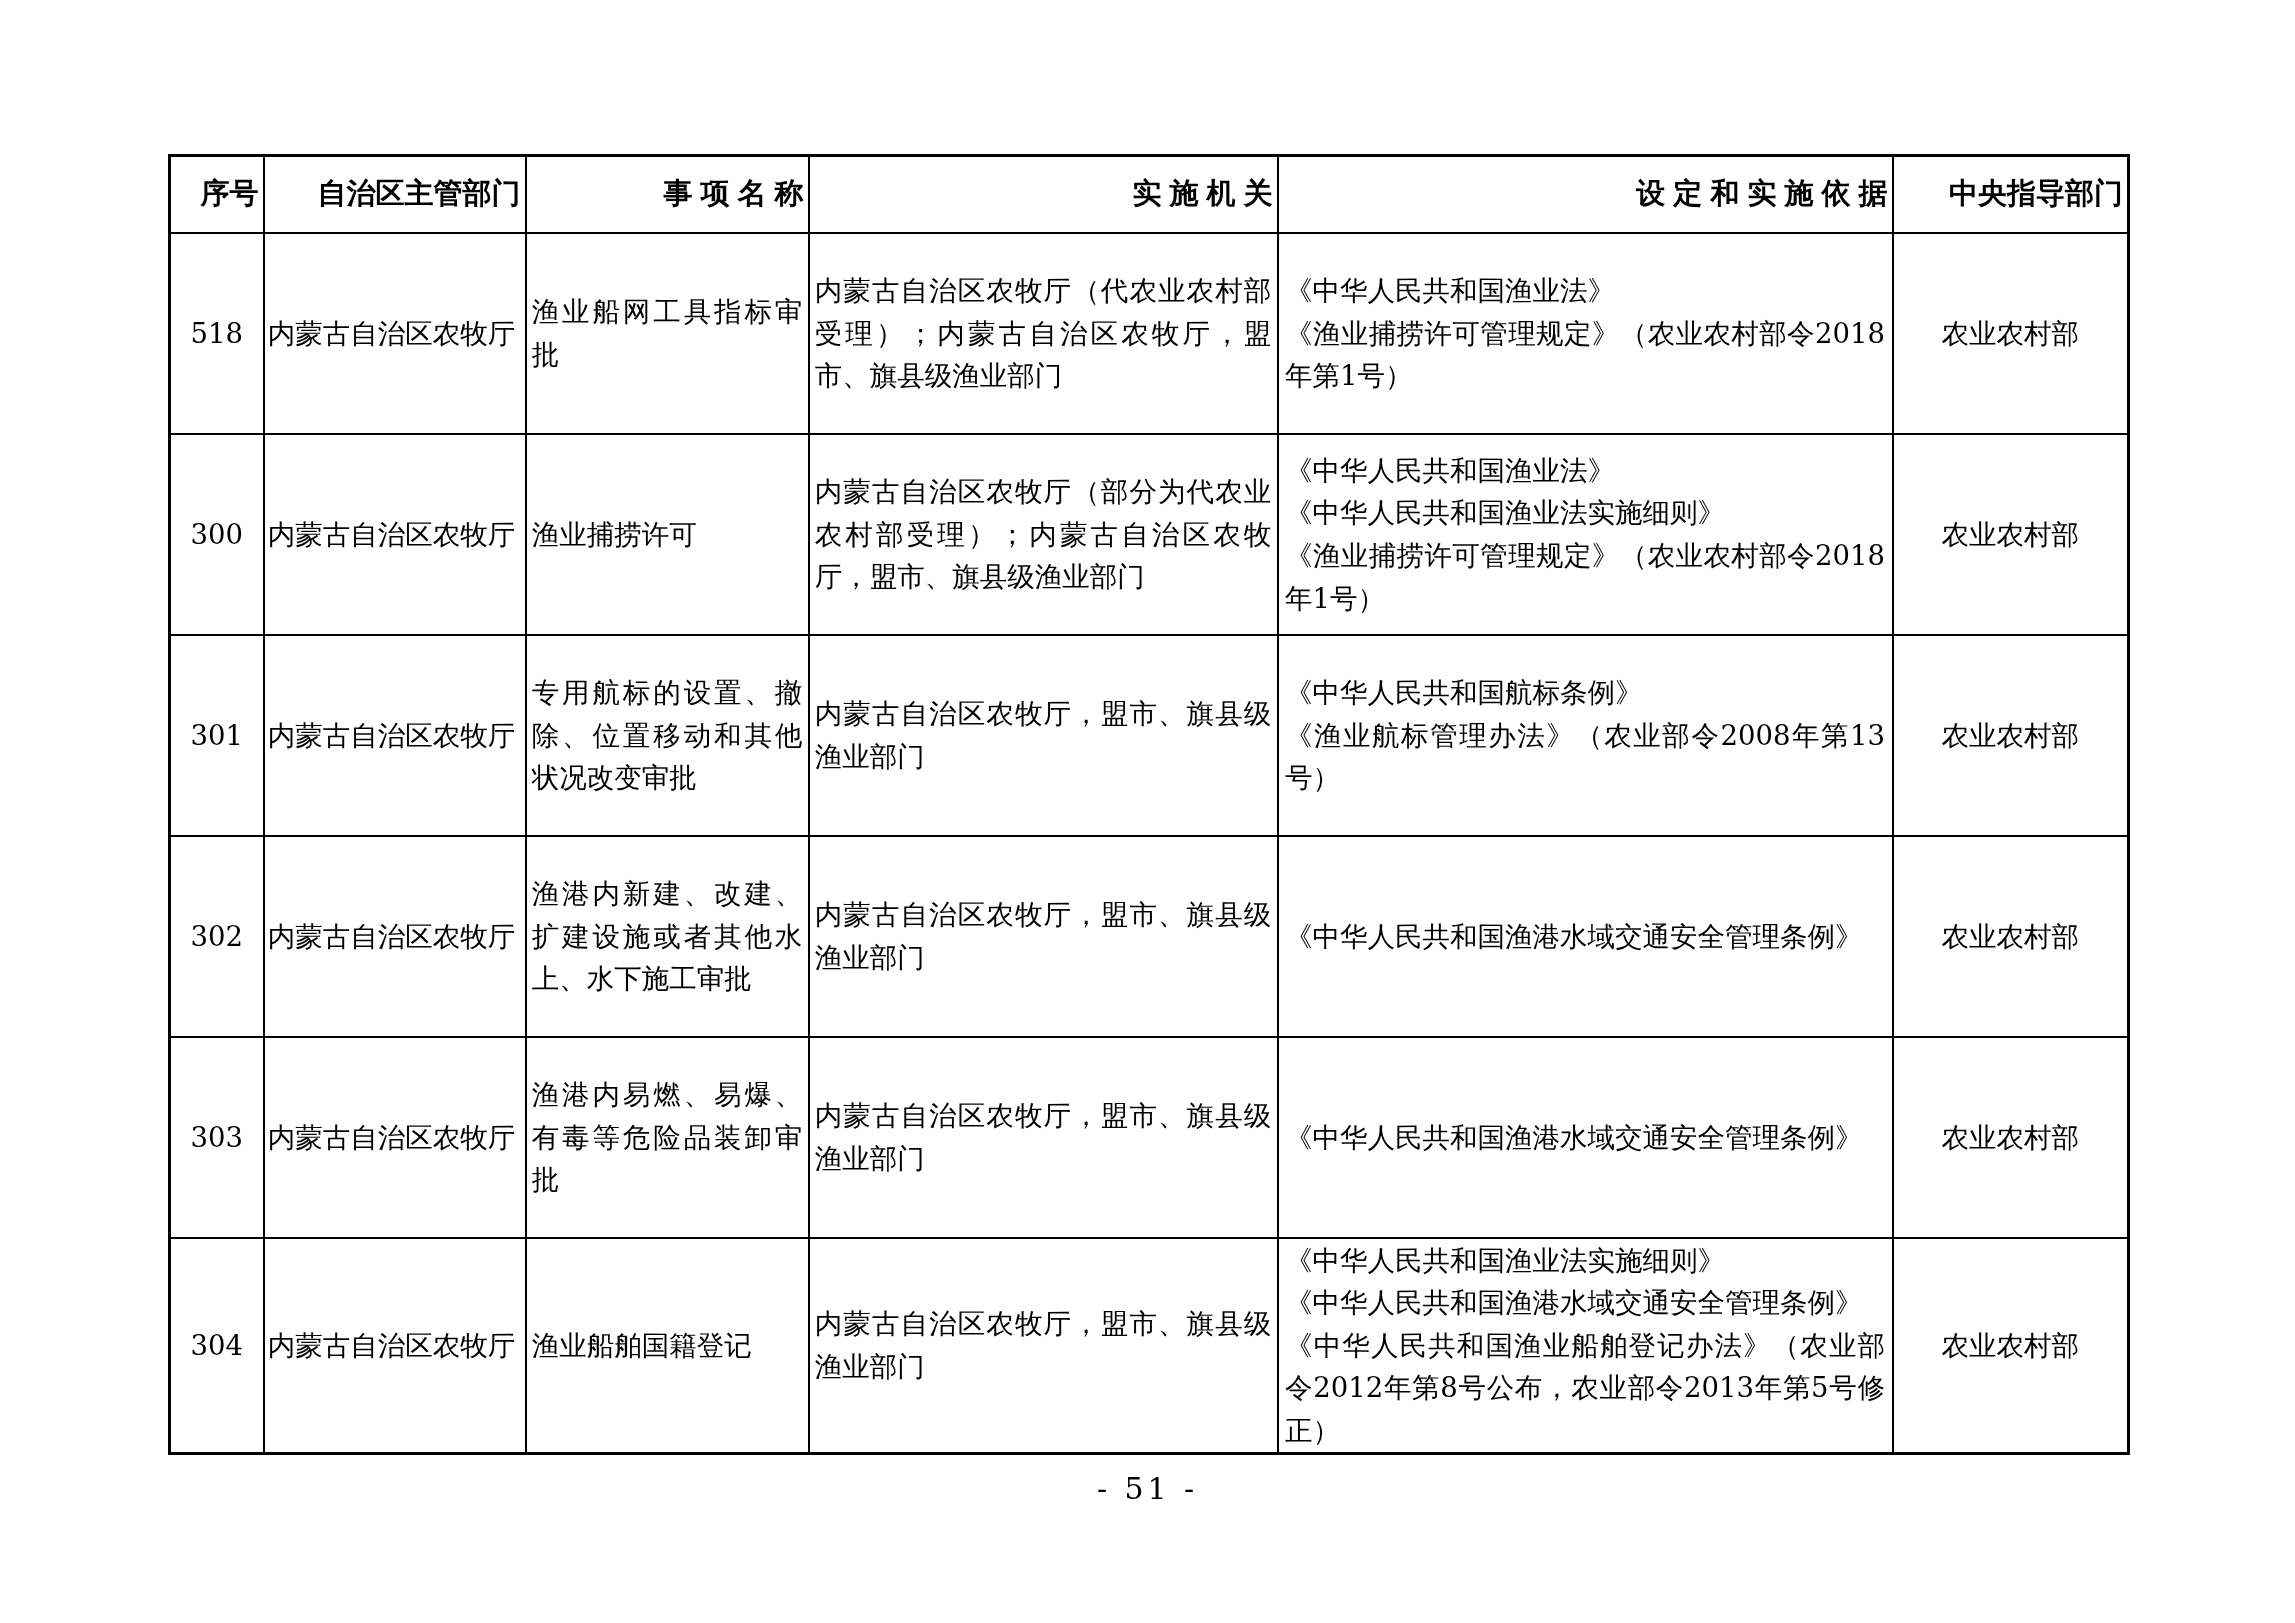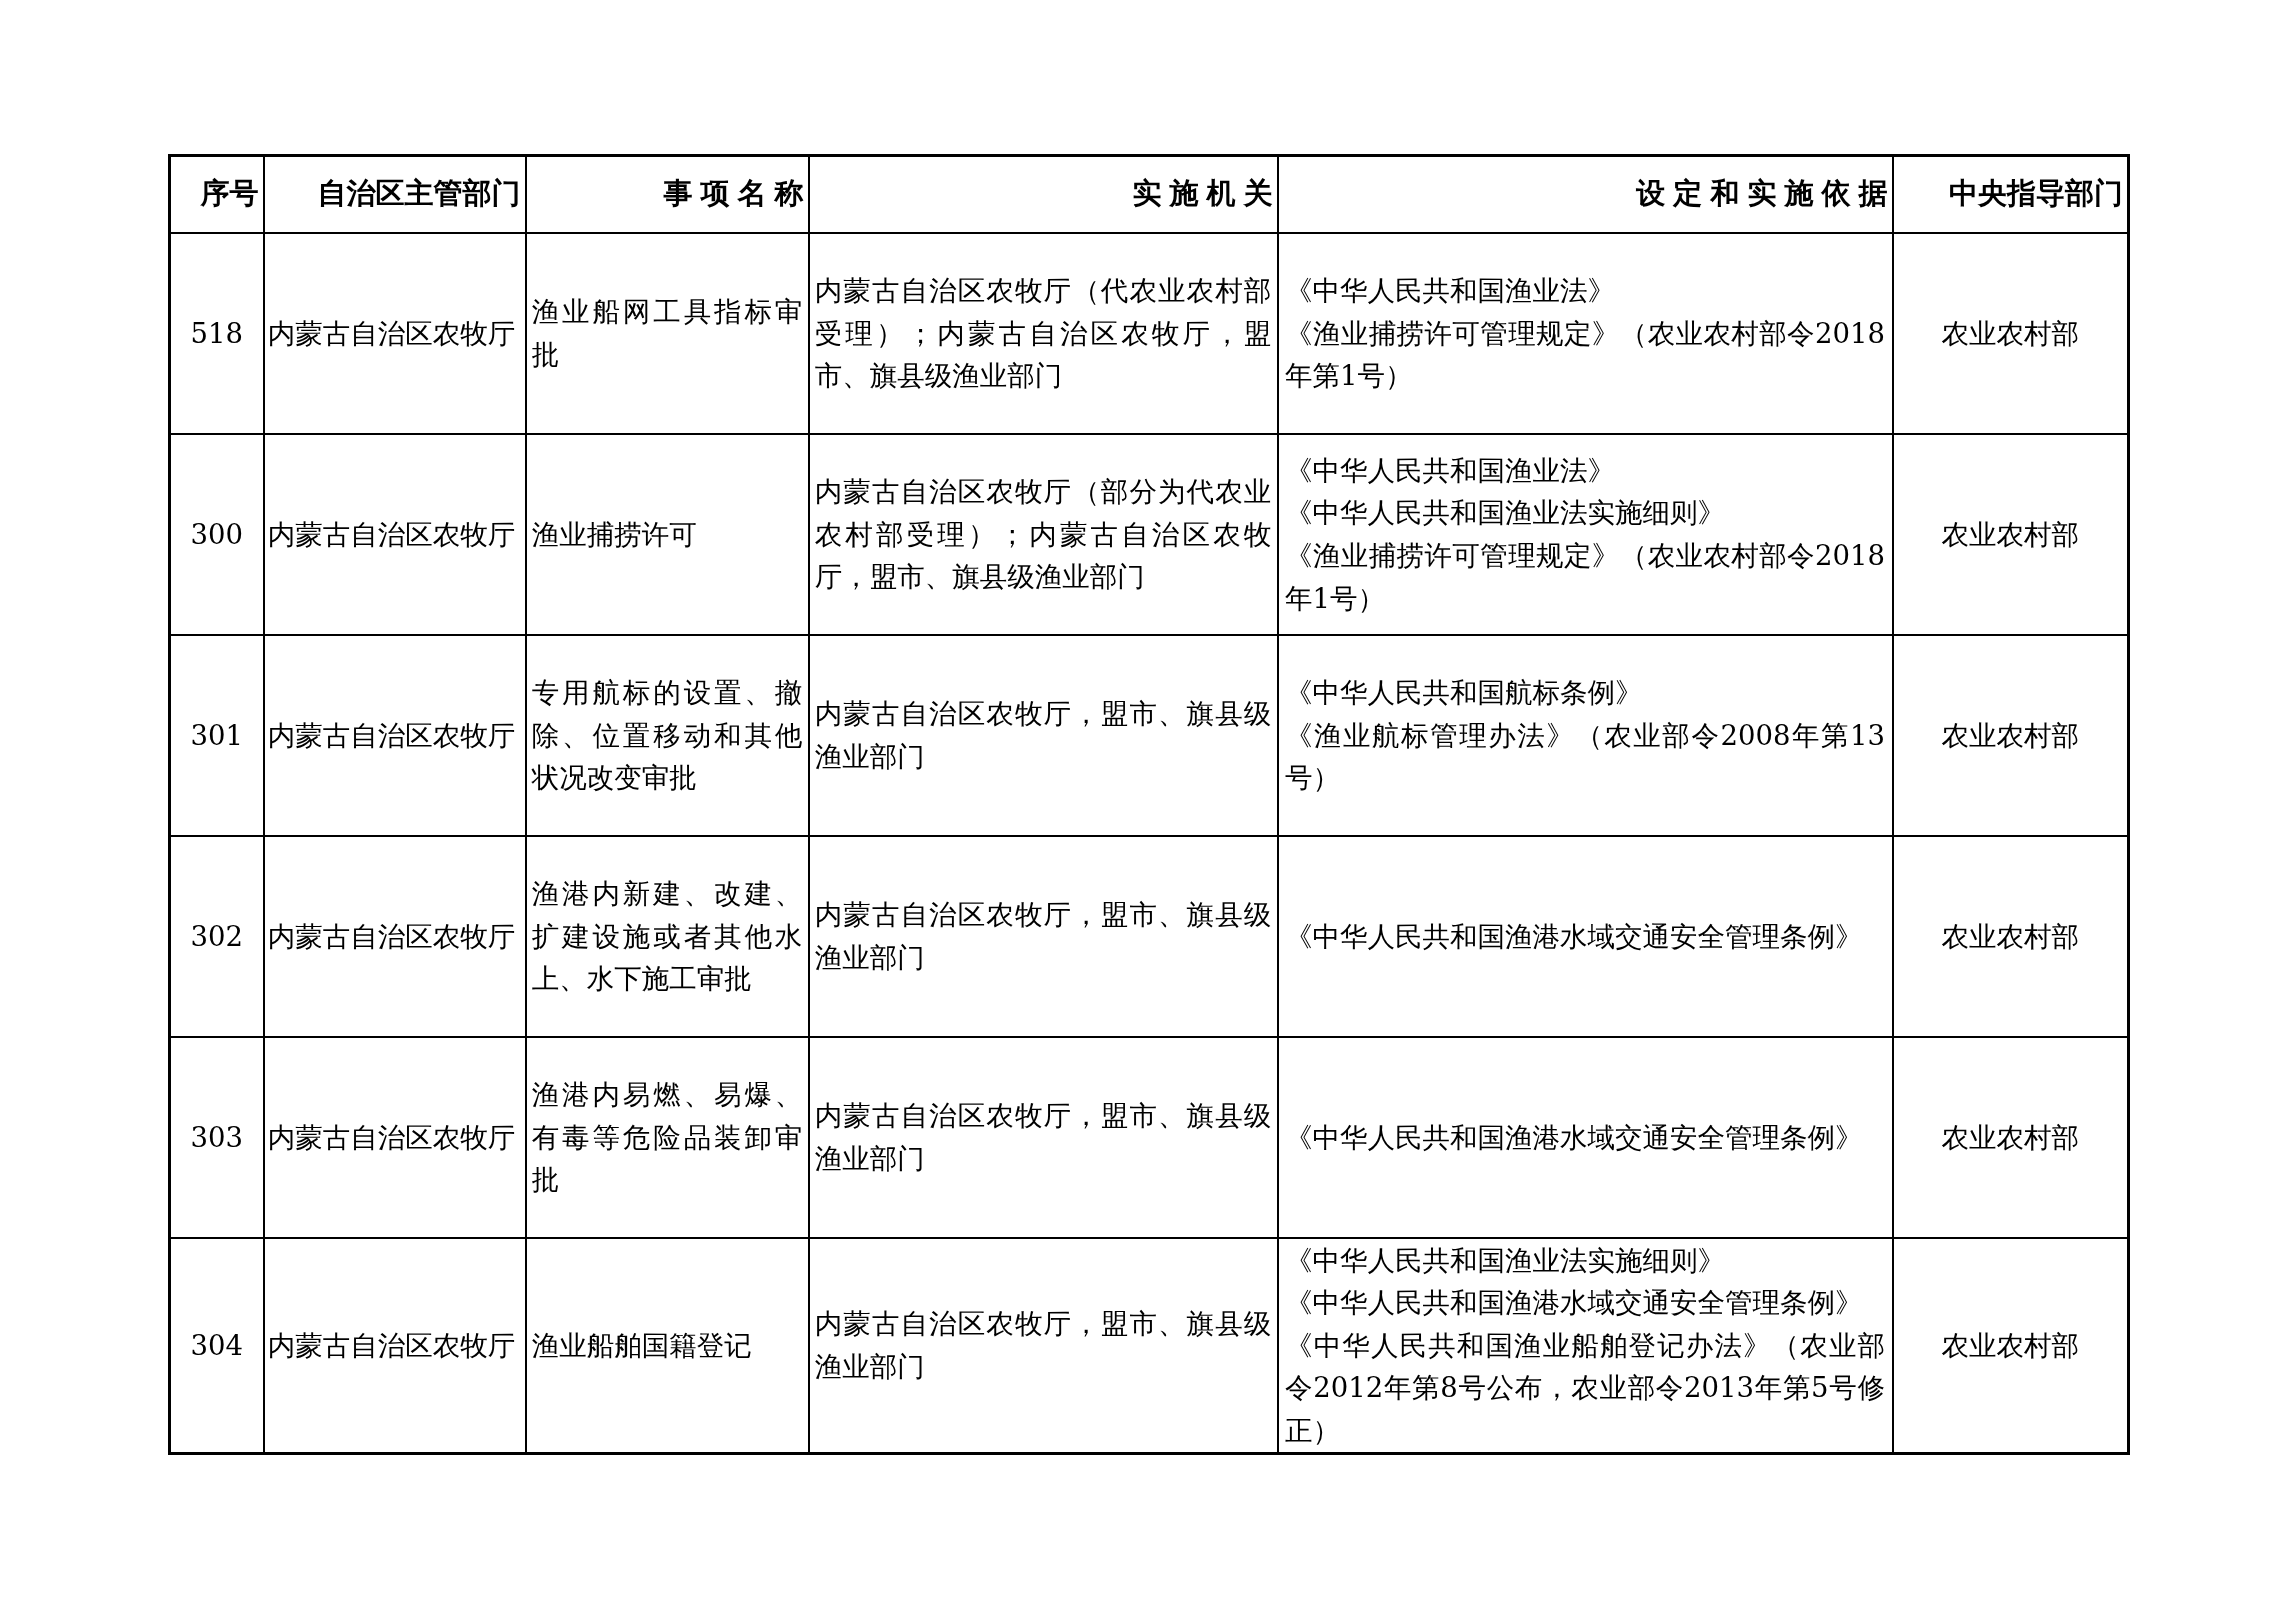--- a/index.html
+++ b/index.html
@@ -138,15 +138,16 @@
     <td class="c-item">渔业船舶国籍登记</td>
     <td class="c-agency">内蒙古自治区农牧厅，盟市、旗县级渔业部门</td>
     <td class="c-basis">《中华人民共和国渔业法实施细则》
 《中华人民共和国渔港水域交通安全管理条例》
 《中华人民共和国渔业船舶登记办法》（农业部令2012年第8号公布，农业部令2013年第5号修正）</td>
     <td class="c-central">农业农村部</td>
   </tr>
 </tbody>
   </table>
 
+  <div class="footer">- 51 -</div>
 
 </div>
 
 
 </body></html>

